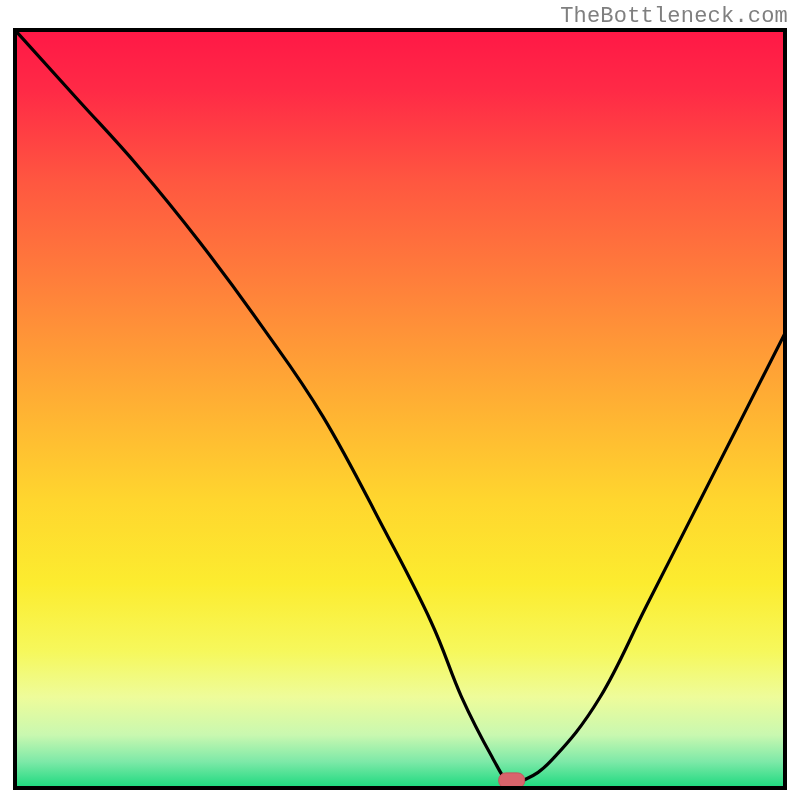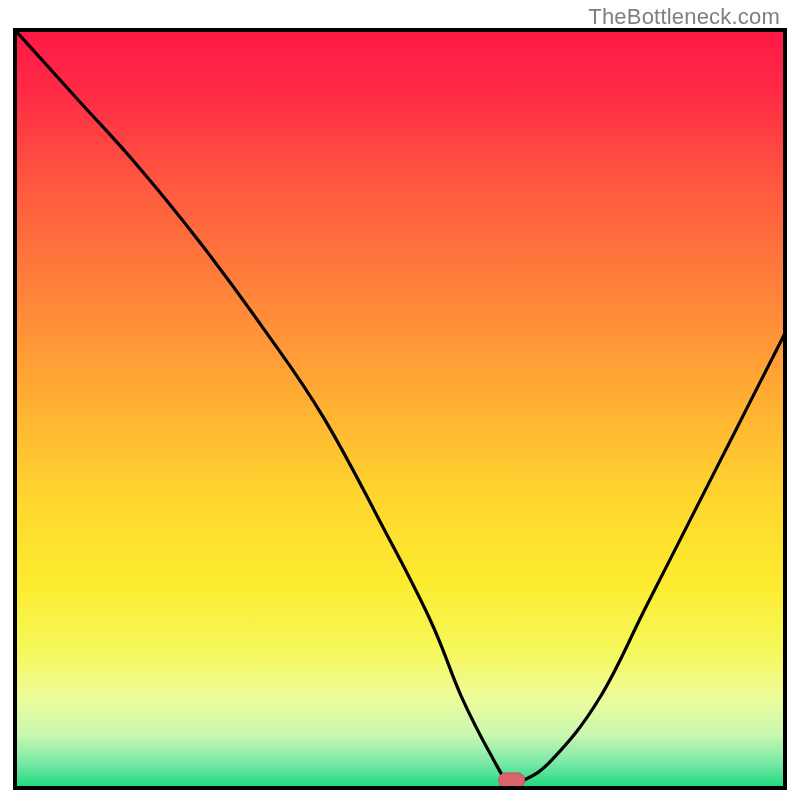--- a/index.html
+++ b/index.html
@@ -14,22 +14,22 @@
     position: relative;
     width: 800px;
     height: 800px;
   }
   svg {
     display: block;
   }
   .watermark {
     position: absolute;
     top: 4px;
-    right: 20px;
-    font-family: Liberation Sans, sans-serif;
+    right: 12px;
+    font-family: Liberation Mono, monospace;
     font-size: 22px;
     font-weight: 500;
     color: #7f7f7f;
     letter-spacing: 0.2px;
   }
 </style>
 </head>
 <body>
 
 <div class="container">

